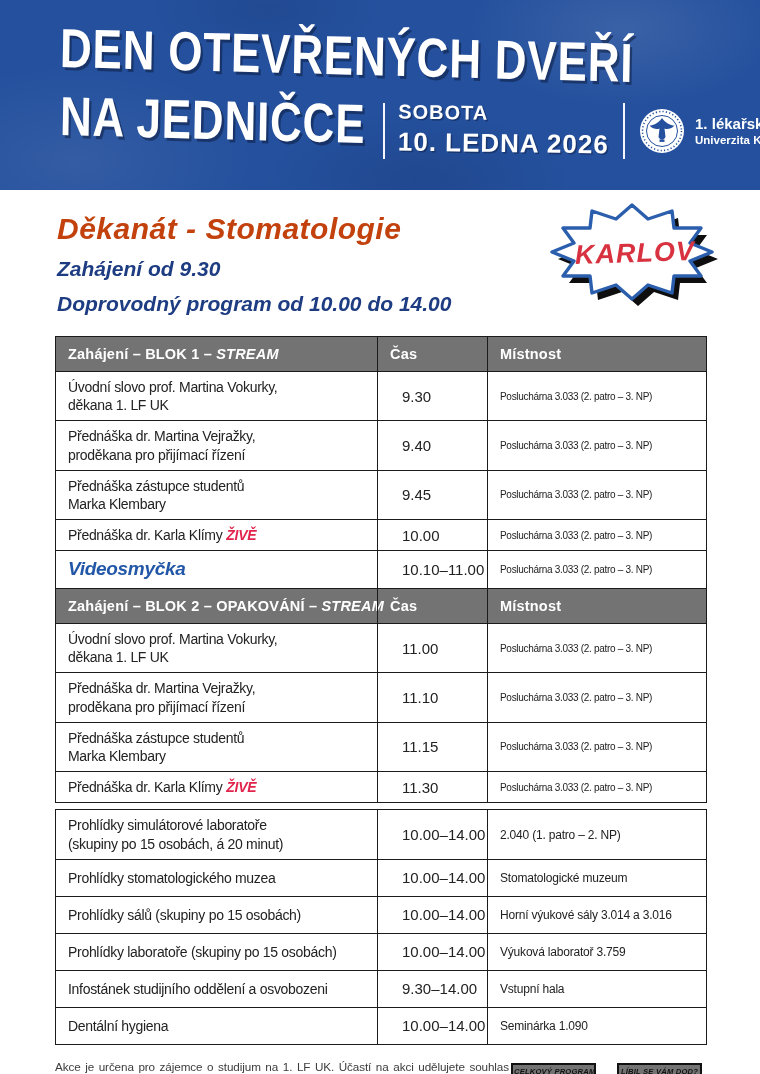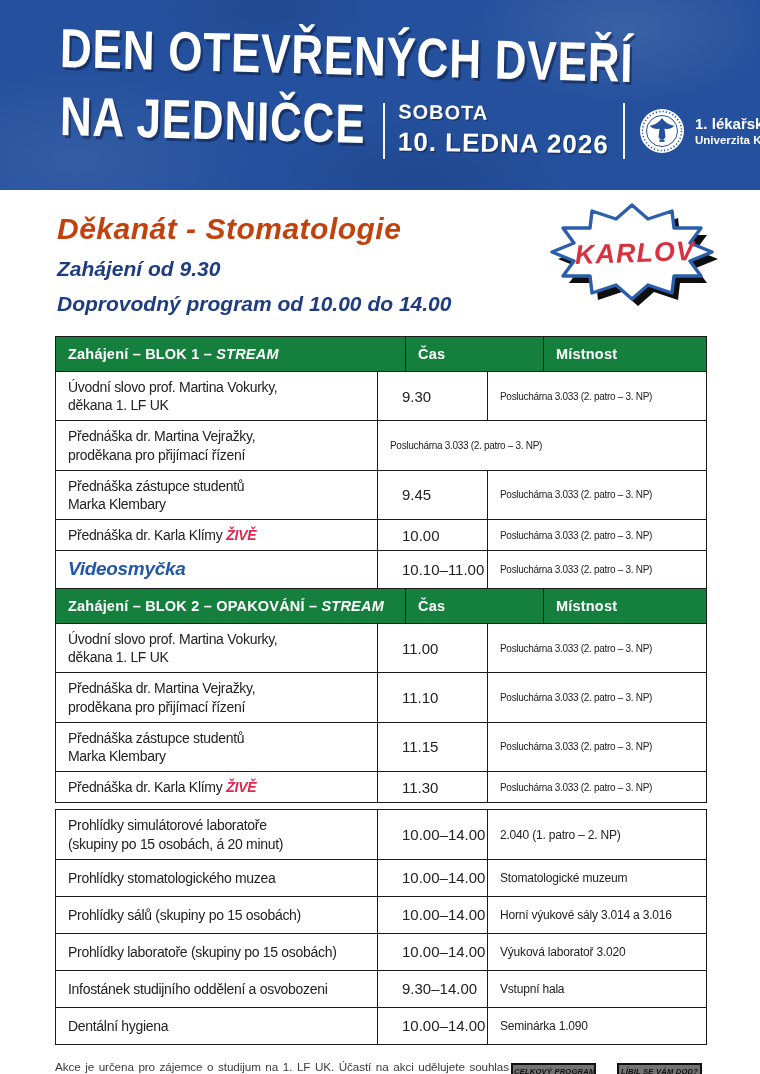--- a/index.html
+++ b/index.html
@@ -54,21 +54,21 @@
     letter-spacing:1px; transform:rotate(-2deg); padding-bottom:6px;
   }
 
   
   .tbl { width:650px; margin-left:55px; border:1.6px solid #1b1b1b; background:#fff; }
   .tbl + .tbl { margin-top:6px; }
   .trow { display:grid; grid-template-columns:321px 110px 1fr; }
   .trow + .trow { border-top:1.4px solid #1b1b1b; }
   .cell { padding:6px 12px; display:flex; flex-direction:column; justify-content:center; min-height:17px; }
   .cell + .cell { border-left:1.4px solid #1b1b1b; }
-  .thead { background:#15803d;gap:28px; }
+  .thead { background:#737373; }
   .thead .cell { color:#fff; font-weight:bold; font-size:14.5px; min-height:22px; letter-spacing:.2px; white-space:nowrap; }
   .stream { font-style:italic; font-weight:bold; }
   .c-title { font-size:14px; color:#222; letter-spacing:-.3px; line-height:1.3; }
   .c-title div { white-space:nowrap; }
   .c-time  { font-size:15px; color:#222; white-space:nowrap;padding-left:24px; }
   .c-room  { font-size:10px; color:#222; letter-spacing:-.3px; white-space:nowrap; }
   .row-2l .cell { min-height:36px; }
   .live { color:#e2254c; font-weight:bold; font-style:italic; margin-left:4px; }
   .video-row .c-title { color:#2257a8; font-weight:bold; font-style:italic; font-size:19px; }
   .tbl2 .cell { min-height:24px; }
@@ -157,20 +157,21 @@
         </div>
       <div class="cell c-time">9.30</div>
       <div class="cell c-room">Posluchárna 3.033 (2. patro – 3. NP)</div>
     </div>
 
     <div class="trow row-2l">
       <div class="cell c-title">
           <div>Přednáška dr. Martina Vejražky,</div>
           <div>proděkana pro přijímací řízení</div>
         </div>
+      <div class="cell c-time">9.40</div>
       <div class="cell c-room">Posluchárna 3.033 (2. patro – 3. NP)</div>
     </div>
 
     <div class="trow row-2l">
       <div class="cell c-title">
           <div>Přednáška zástupce studentů</div>
           <div>Marka Klembary</div>
         </div>
       <div class="cell c-time">9.45</div>
       <div class="cell c-room">Posluchárna 3.033 (2. patro – 3. NP)</div>
@@ -262,21 +263,21 @@
         </div>
       <div class="cell c-time">10.00–14.00</div>
       <div class="cell c-room">Horní výukové sály 3.014 a 3.016</div>
     </div>
 
     <div class="trow">
       <div class="cell c-title">
           <div>Prohlídky laboratoře (skupiny po 15 osobách)</div>
         </div>
       <div class="cell c-time">10.00–14.00</div>
-      <div class="cell c-room">Výuková laboratoř 3.020</div>
+      <div class="cell c-room">Výuková laboratoř 3.759</div>
     </div>
 
     <div class="trow">
       <div class="cell c-title">
           <div>Infostánek studijního oddělení a osvobozeni</div>
         </div>
       <div class="cell c-time">9.30–14.00</div>
       <div class="cell c-room">Vstupní hala</div>
     </div>
 

